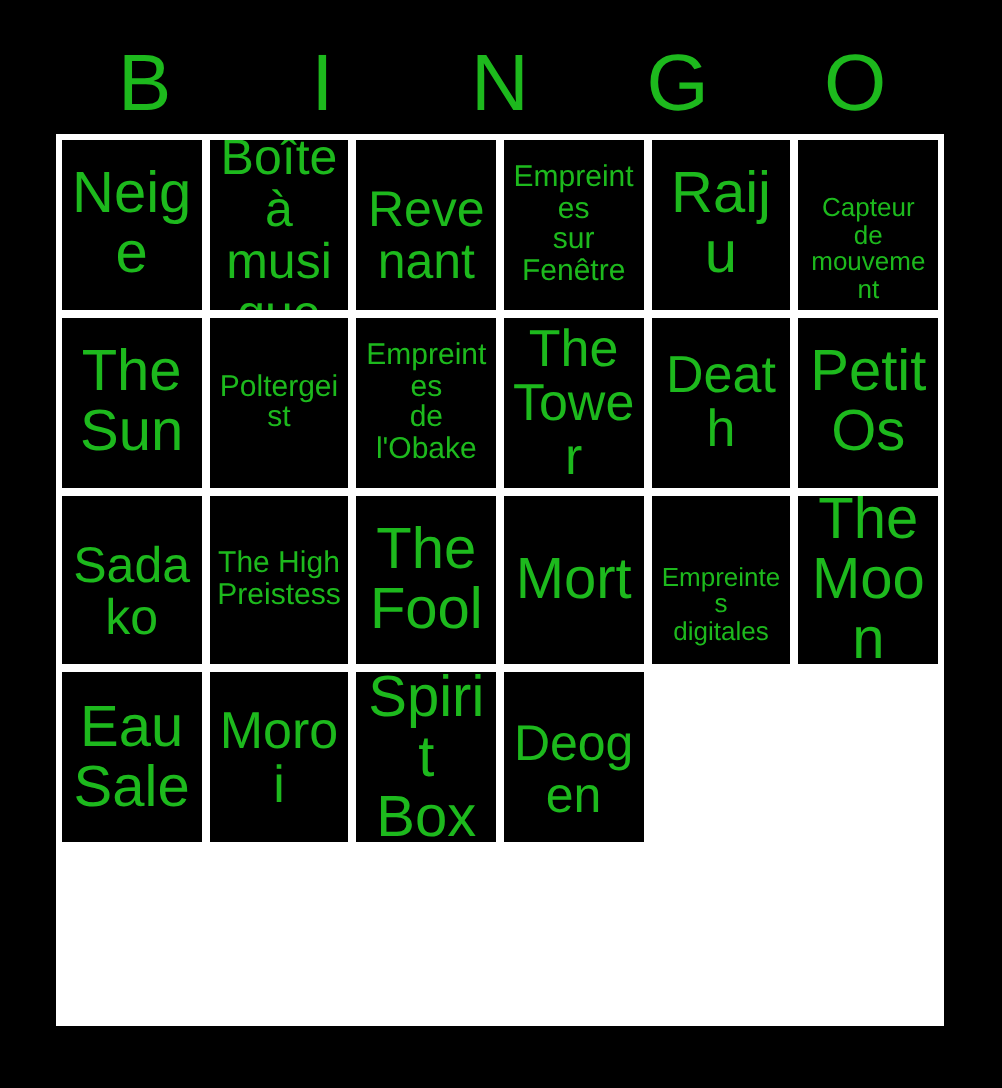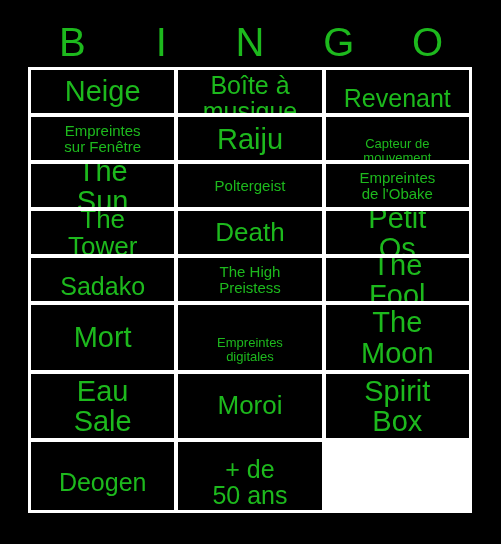--- a/index.html
+++ b/index.html
@@ -39,21 +39,21 @@
     letter-spacing: 0px;
     user-select: none;
   }
   .grid {
     position: absolute;
     left: 28px;
     top: 67px;
     width: 444px;
     height: 446px;
     display: grid;
-    grid-template-columns: repeat(3, 1fr);
+    grid-template-columns: repeat(6, 1fr);
     grid-template-rows: repeat(5, 1fr);
     background: #ffffff;
     gap: 4px;
     border: 3px solid #ffffff;
     box-sizing: border-box;
   }
   .cell {
     background: #000000;
     display: flex;
     align-items: center;
@@ -164,19 +164,15 @@
       <div class="cell sz-lg">
         <span class="cell-text">Moroi</span>
       </div>
       <div class="cell sz-xl">
         <span class="cell-text">Spirit
 Box</span>
       </div>
       <div class="cell sz-md">
         <span class="cell-text">Deogen</span>
       </div>
-      <div class="cell sz-md">
-        <span class="cell-text">+ de
-50 ans</span>
-      </div>
     </div>
 
 </div>
 
 </body></html>

